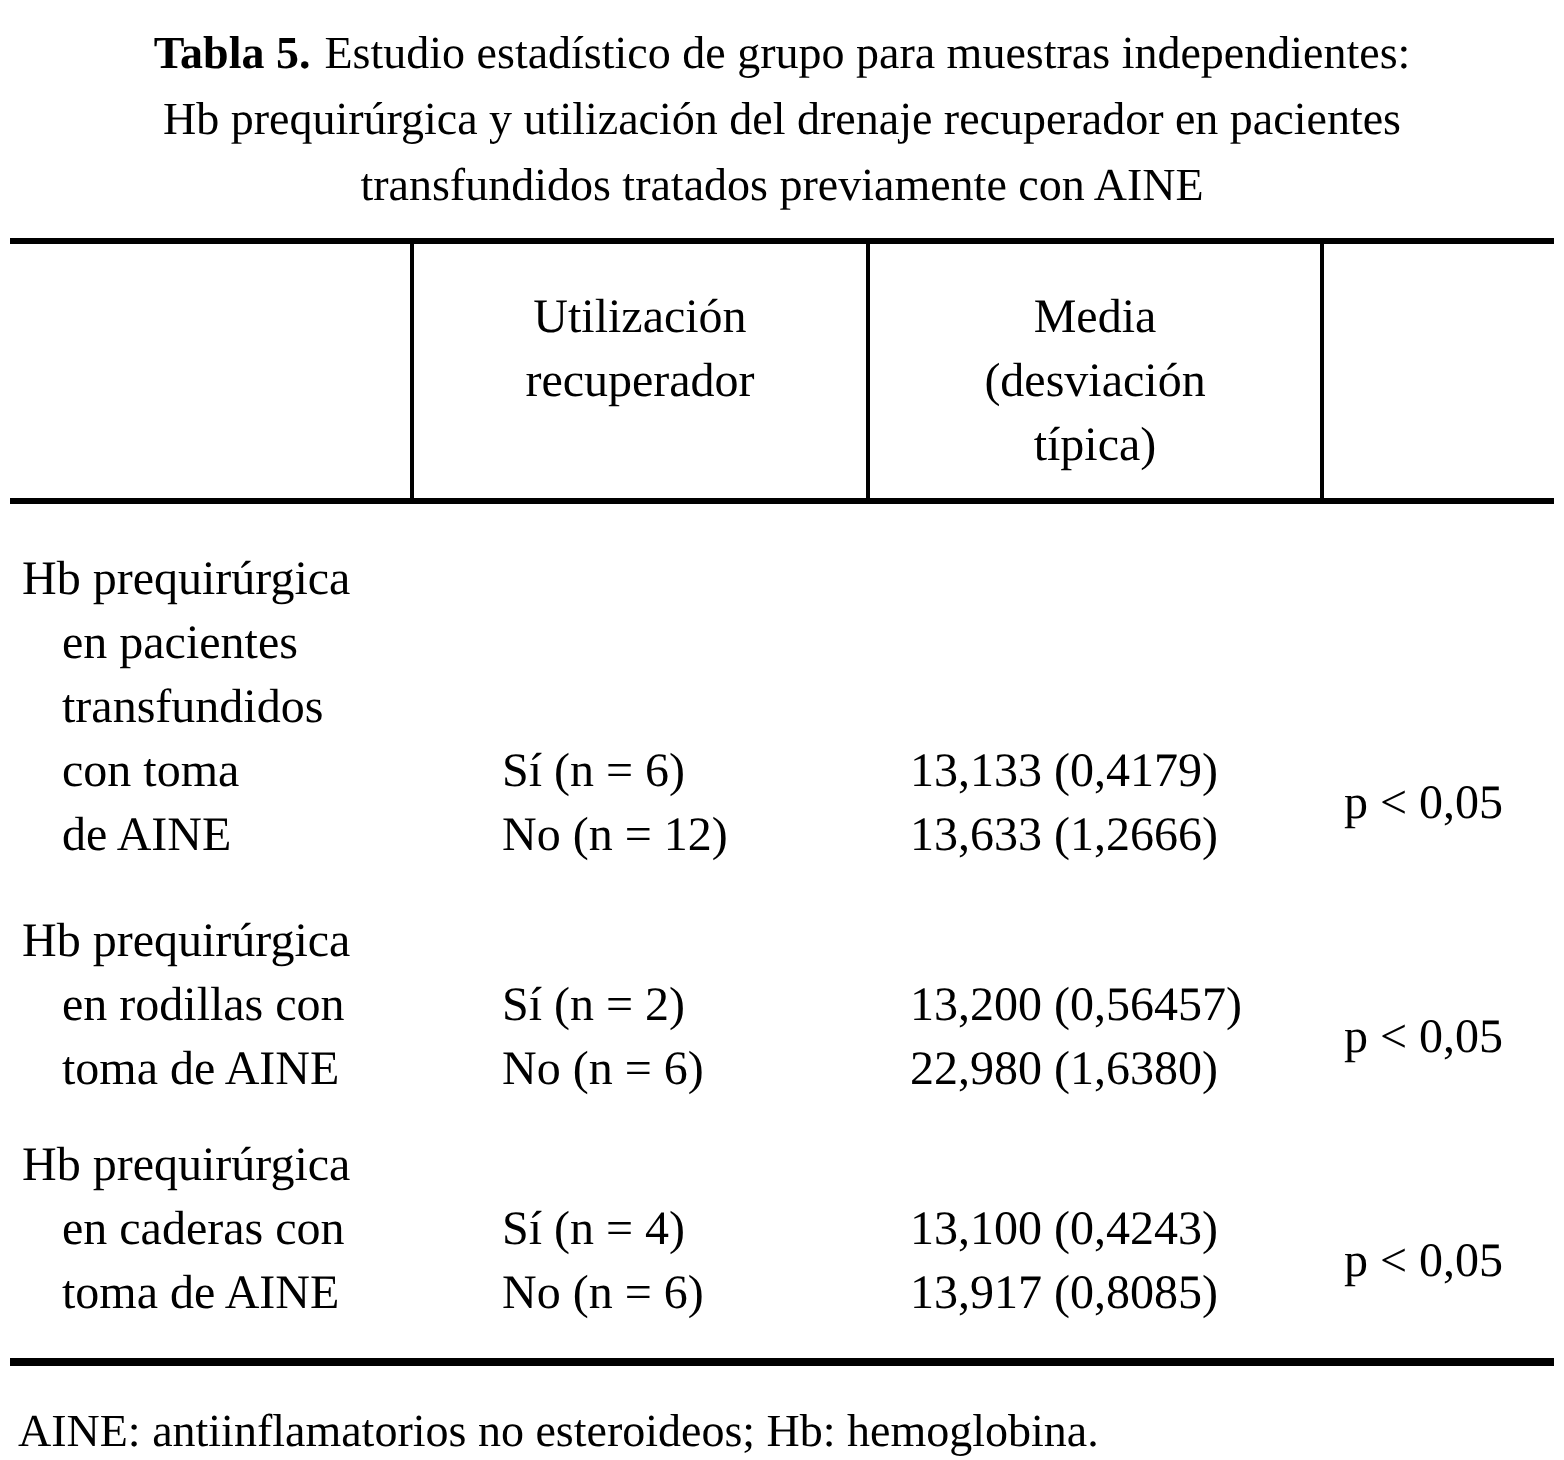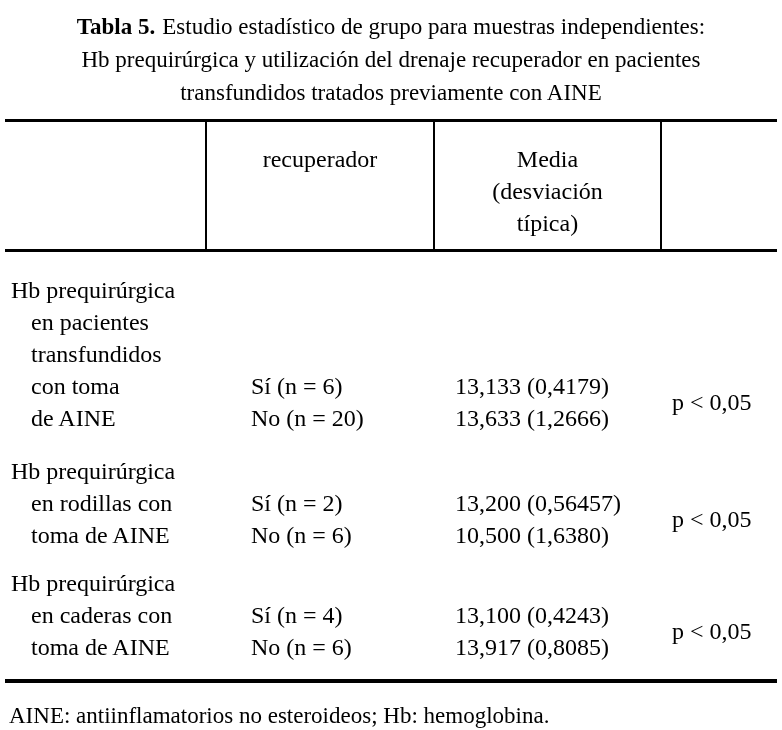--- a/index.html
+++ b/index.html
@@ -96,20 +96,21 @@
     <div><span class="bold">Tabla 5.</span><span>Estudio estadístico de grupo para muestras independientes:</span></div>
     <div>Hb prequirúrgica y utilización del drenaje recuperador en pacientes</div>
     <div>transfundidos tratados previamente con AINE</div>
   </div>
 
   <div class="tbl">
 
     <div class="thead">
       <div class="th"></div>
       <div class="th bordered">
+        <div>Utilización</div>
         <div>recuperador</div>
       </div>
       <div class="th bordered">
         <div>Media</div>
         <div>(desviación</div>
         <div>típica)</div>
       </div>
       <div class="th bordered"></div>
     </div>
 
@@ -118,42 +119,42 @@
       <div class="row r1">
         <div class="cell-label">
           <div class="lbl-line">Hb prequirúrgica</div>
           <div class="lbl-line indent">en pacientes</div>
           <div class="lbl-line indent">transfundidos</div>
           <div class="lbl-line indent">con toma</div>
           <div class="lbl-line indent">de AINE</div>
         </div>
         <div class="cell-util skip3">
           <div>Sí (n = 6)</div>
-          <div>No (n = 20)</div>
+          <div>No (n = 12)</div>
         </div>
         <div class="cell-media skip3">
           <div>13,133 (0,4179)</div>
           <div>13,633 (1,2666)</div>
         </div>
         <div class="cell-p skip3">p &lt; 0,05</div>
       </div>
 
       <div class="row r2">
         <div class="cell-label">
           <div class="lbl-line">Hb prequirúrgica</div>
           <div class="lbl-line indent">en rodillas con</div>
           <div class="lbl-line indent">toma de AINE</div>
         </div>
         <div class="cell-util skip1">
           <div>Sí (n = 2)</div>
           <div>No (n = 6)</div>
         </div>
         <div class="cell-media skip1">
           <div>13,200 (0,56457)</div>
-          <div>10,500 (1,6380)</div>
+          <div>22,980 (1,6380)</div>
         </div>
         <div class="cell-p skip1">p &lt; 0,05</div>
       </div>
 
       <div class="row r3">
         <div class="cell-label">
           <div class="lbl-line">Hb prequirúrgica</div>
           <div class="lbl-line indent">en caderas con</div>
           <div class="lbl-line indent">toma de AINE</div>
         </div>

